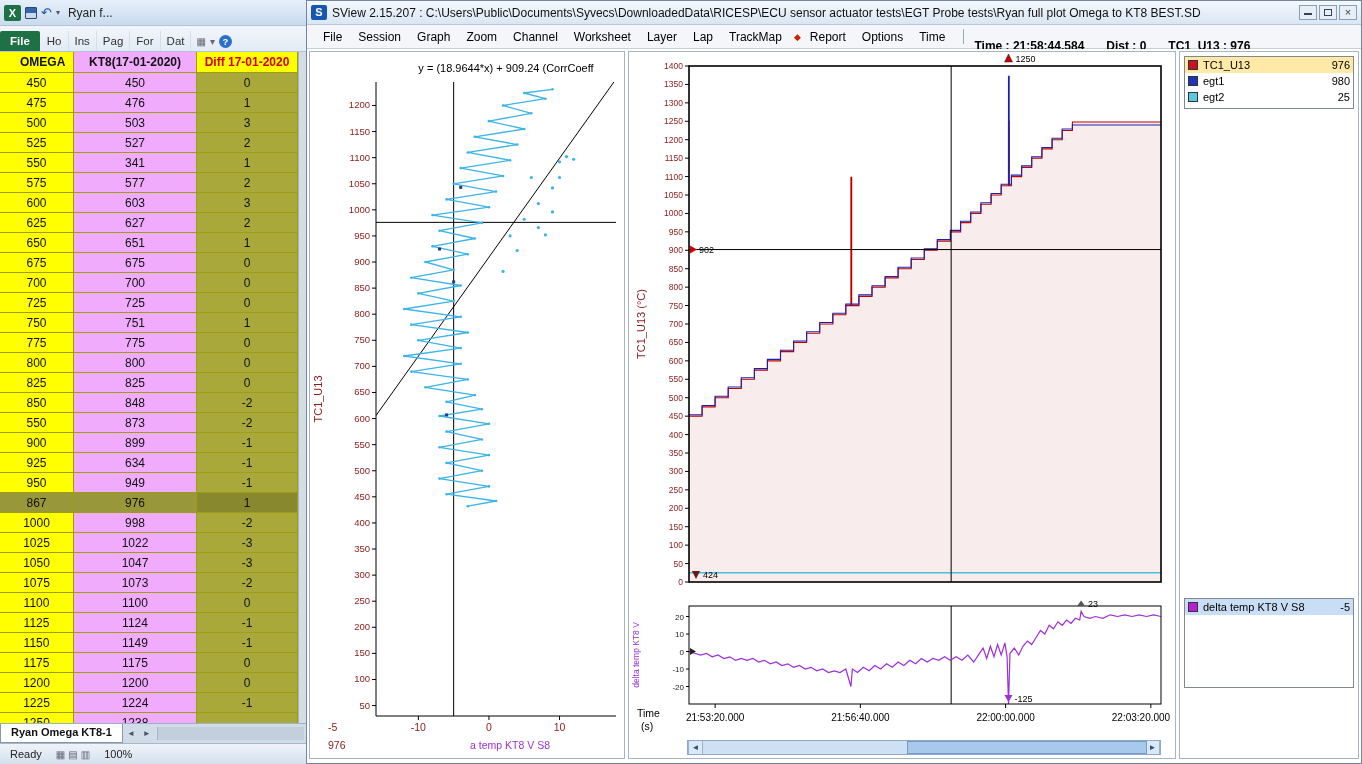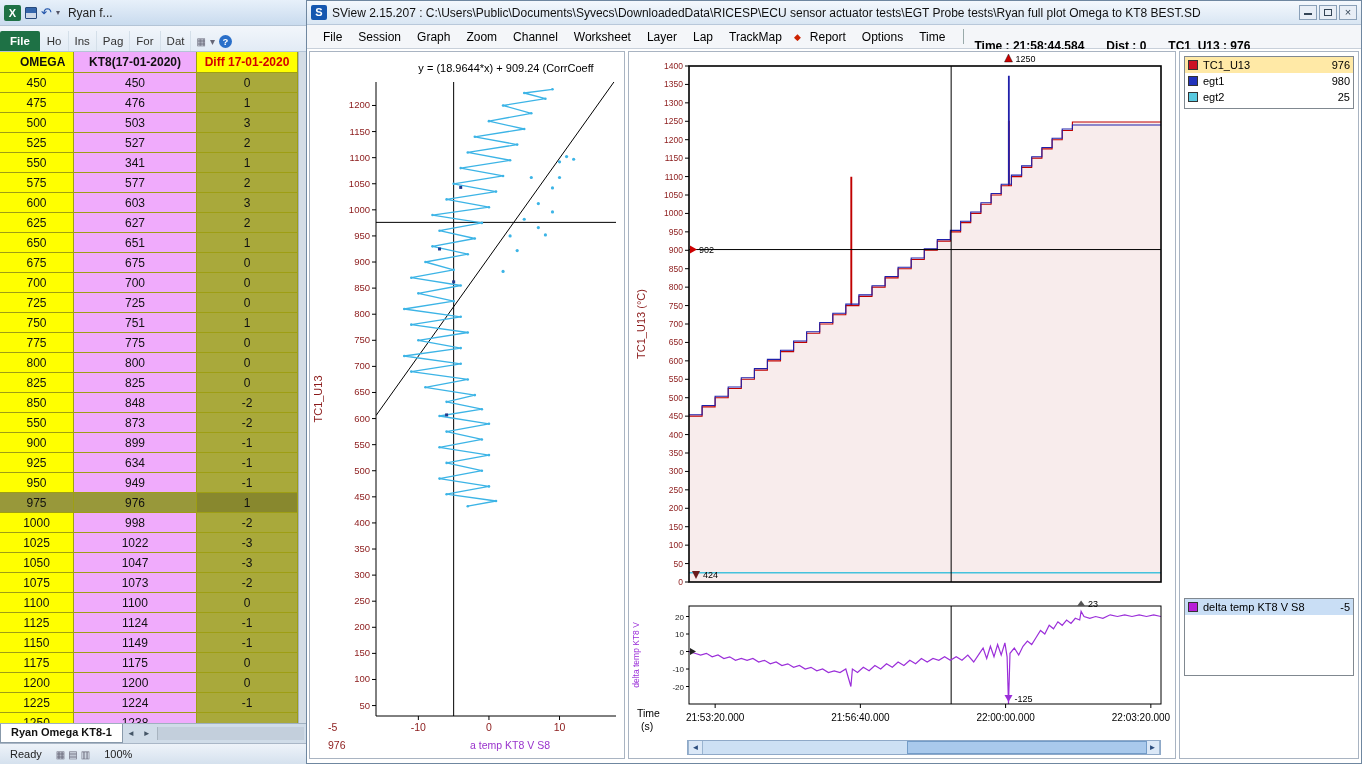--- a/index.html
+++ b/index.html
@@ -63,21 +63,21 @@
 #main-svg{position:absolute;left:0;top:0;}
 #delta-svg{position:absolute;left:0;top:548px;}
 svg{display:block;}
 svg text{font-family:"Liberation Sans",sans-serif;}
 .sv-scrollbar{position:absolute;left:58px;top:688px;width:474px;height:15px;background:#cde0f4;border:1px solid #8fa9c8;display:flex;}
 .sb-btn{width:15px;text-align:center;font-size:8px;line-height:13px;color:#2c4d7e;background:#dbe8f7;border-left:1px solid #9ab4d0;border-right:1px solid #9ab4d0;}
 .sb-track{flex:1;position:relative;}
 .sb-thumb{position:absolute;left:204px;top:0;width:240px;height:13px;background:#a9c9ec;border:1px solid #739cc8;}
 .lg-box{position:absolute;left:4px;right:4px;border:1px solid #808890;background:#fff;}
 #legend-top{top:4px;height:53px;}
-#legend-bottom{top:546px;height:78px;}
+#legend-bottom{top:546px;height:90px;}
 .lg-row{display:flex;align-items:center;height:16px;padding:0 3px;font-size:11px;color:#000;}
 .lg-row.hl-y{background:#ffe9a6;}
 .lg-row.hl-b{background:#c9def5;}
 .lg-swatch{width:10px;height:10px;border:1px solid #333;margin-right:5px;flex:none;}
 .lg-name{flex:1;white-space:nowrap;overflow:hidden;}
 </style>
 </head>
 <body>
 
 <div id="screen">
@@ -211,21 +211,21 @@
             <div class="xl-cell c0">925</div>
             <div class="xl-cell c1">634</div>
             <div class="xl-cell c2">-1</div>
           </div>
           <div class="xl-row">
             <div class="xl-cell c0">950</div>
             <div class="xl-cell c1">949</div>
             <div class="xl-cell c2">-1</div>
           </div>
           <div class="xl-row sel">
-            <div class="xl-cell c0">975</div>
+            <div class="xl-cell c0">867</div>
             <div class="xl-cell c1">976</div>
             <div class="xl-cell c2">1</div>
           </div>
           <div class="xl-row">
             <div class="xl-cell c0">1000</div>
             <div class="xl-cell c1">998</div>
             <div class="xl-cell c2">-2</div>
           </div>
           <div class="xl-row">
             <div class="xl-cell c0">1025</div>

